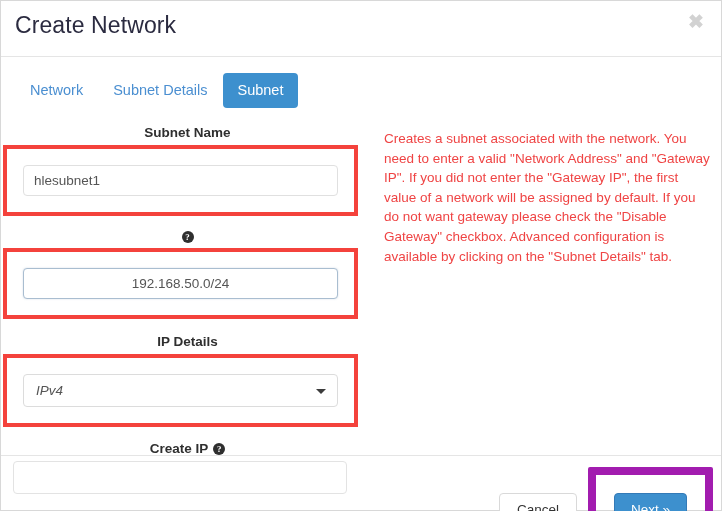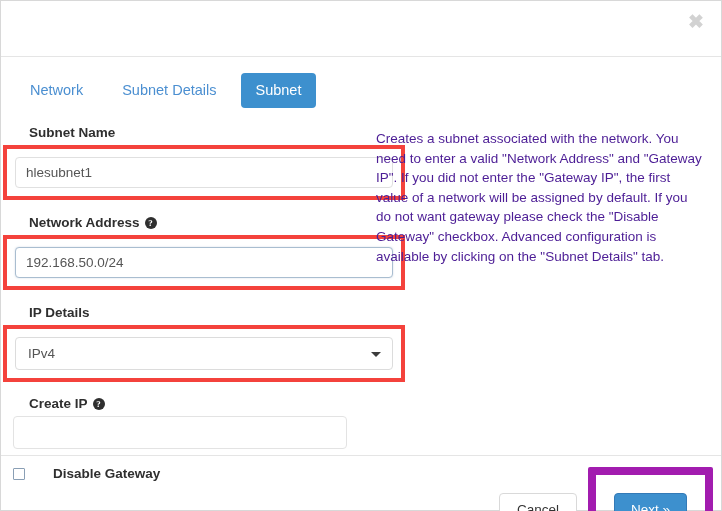--- a/index.html
+++ b/index.html
@@ -58,21 +58,21 @@
     user-select: none;
   }
 
   
   .tabs {
     position: absolute;
     top: 72px;
     left: 14px;
     display: flex;
     align-items: center;
-    gap: 9px;
+    gap: 0px;
   }
   .tab {
     font-size: 14.5px;
     color: #4b8fd1;
     padding: 10px 15px;
     border-radius: 4px;
     cursor: pointer;
     white-space: nowrap;
     line-height: 1;
   }
@@ -83,93 +83,96 @@
 
   
   .form-col {
     position: absolute;
     left: 0;
     top: 124px;
     width: 360px;
   }
   .help-col {
     position: absolute;
-    left: 375px;
+    left: 383px;
     top: 128px;
     width: 330px;
     font-size: 13.5px;
     line-height: 19.6px;
-    color: #4c1d95;
+    color: #ef4444;
   }
 
   
   .field-label {
     font-size: 13.5px;
     font-weight: bold;
     color: #2f2f2f;
-    margin-left: 28px;
+    margin-left: 13px;
     margin-bottom: 5px;
     display: flex;
     align-items: center;
     gap: 5px;
+    justify-content: center;
   }
   .help-icon {
     display: inline-block;
     width: 12px;
     height: 12px;
     border-radius: 50%;
     background: #2f2f2f;
     color: #ffffff;
     font-size: 9px;
     font-weight: bold;
     line-height: 12px;
     text-align: center;
     font-family: "Liberation Serif", serif;
     cursor: default;
   }
 
   
   .hl {
     border: 4px solid #f4423c;
-    padding: 8px;
+    padding: 16px;
     margin: 0 0 0 2px;
-    width: 402px;
+    width: 355px;
     box-sizing: border-box;
   }
 
   .txt-input {
     display: block;
     width: 100%;
     height: 31px;
     box-sizing: border-box;
     border: 1px solid #e0e0e0;
     border-radius: 4px;
     padding: 3px 10px;
     font-size: 13.5px;
     font-family: "Liberation Sans", sans-serif;
     color: #555555;
     background: #ffffff;
     outline: none;
   }
   .txt-input.focused {
     border: 1px solid #a9bdd0;
     box-shadow: 0 0 2px rgba(120,150,180,.35);
+    text-align: center;
   }
   .txt-input.plain {
     width: 334px;
     margin-left: 12px;
     height: 33px;
     border: 1px solid #e3e3e3;
   }
 
   
   .select-wrap {
     position: relative;
     width: 100%;
     height: 33px;
+    font-style: italic;
   }
   .sel-input {
     width: 100%;
     height: 33px;
     box-sizing: border-box;
     border: 1px solid #dcdcdc;
     border-radius: 4px;
     background: #ffffff;
     font-size: 13.5px;
     color: #555555;
@@ -259,20 +262,21 @@
     display: inline-block;
     line-height: 0;
   }
 </style>
 </head>
 <body>
 
 <div class="modal">
 
   <div class="modal-header">
+    <div class="modal-title">Create Network</div>
     <div class="close-btn">✖</div>
   </div>
 
   <div class="tabs">
     <div class="tab">Network</div>
     <div class="tab">Subnet Details</div>
     <div class="tab active">Subnet</div>
   </div>
 
   <div class="form-col">
@@ -280,21 +284,20 @@
     <div class="field-label">
       <span>Subnet Name</span>
     </div>
     <div class="hl">
       <input class="txt-input" type="text" value="hlesubnet1" style="">
     </div>
 
     <div class="gap-md"></div>
 
     <div class="field-label">
-      <span>Network Address</span>
       <span class="help-icon">?</span>
     </div>
     <div class="hl">
       <input class="txt-input focused" type="text" value="192.168.50.0/24" style="">
     </div>
 
     <div class="gap-md"></div>
 
     <div class="field-label">
       <span>IP Details</span>

